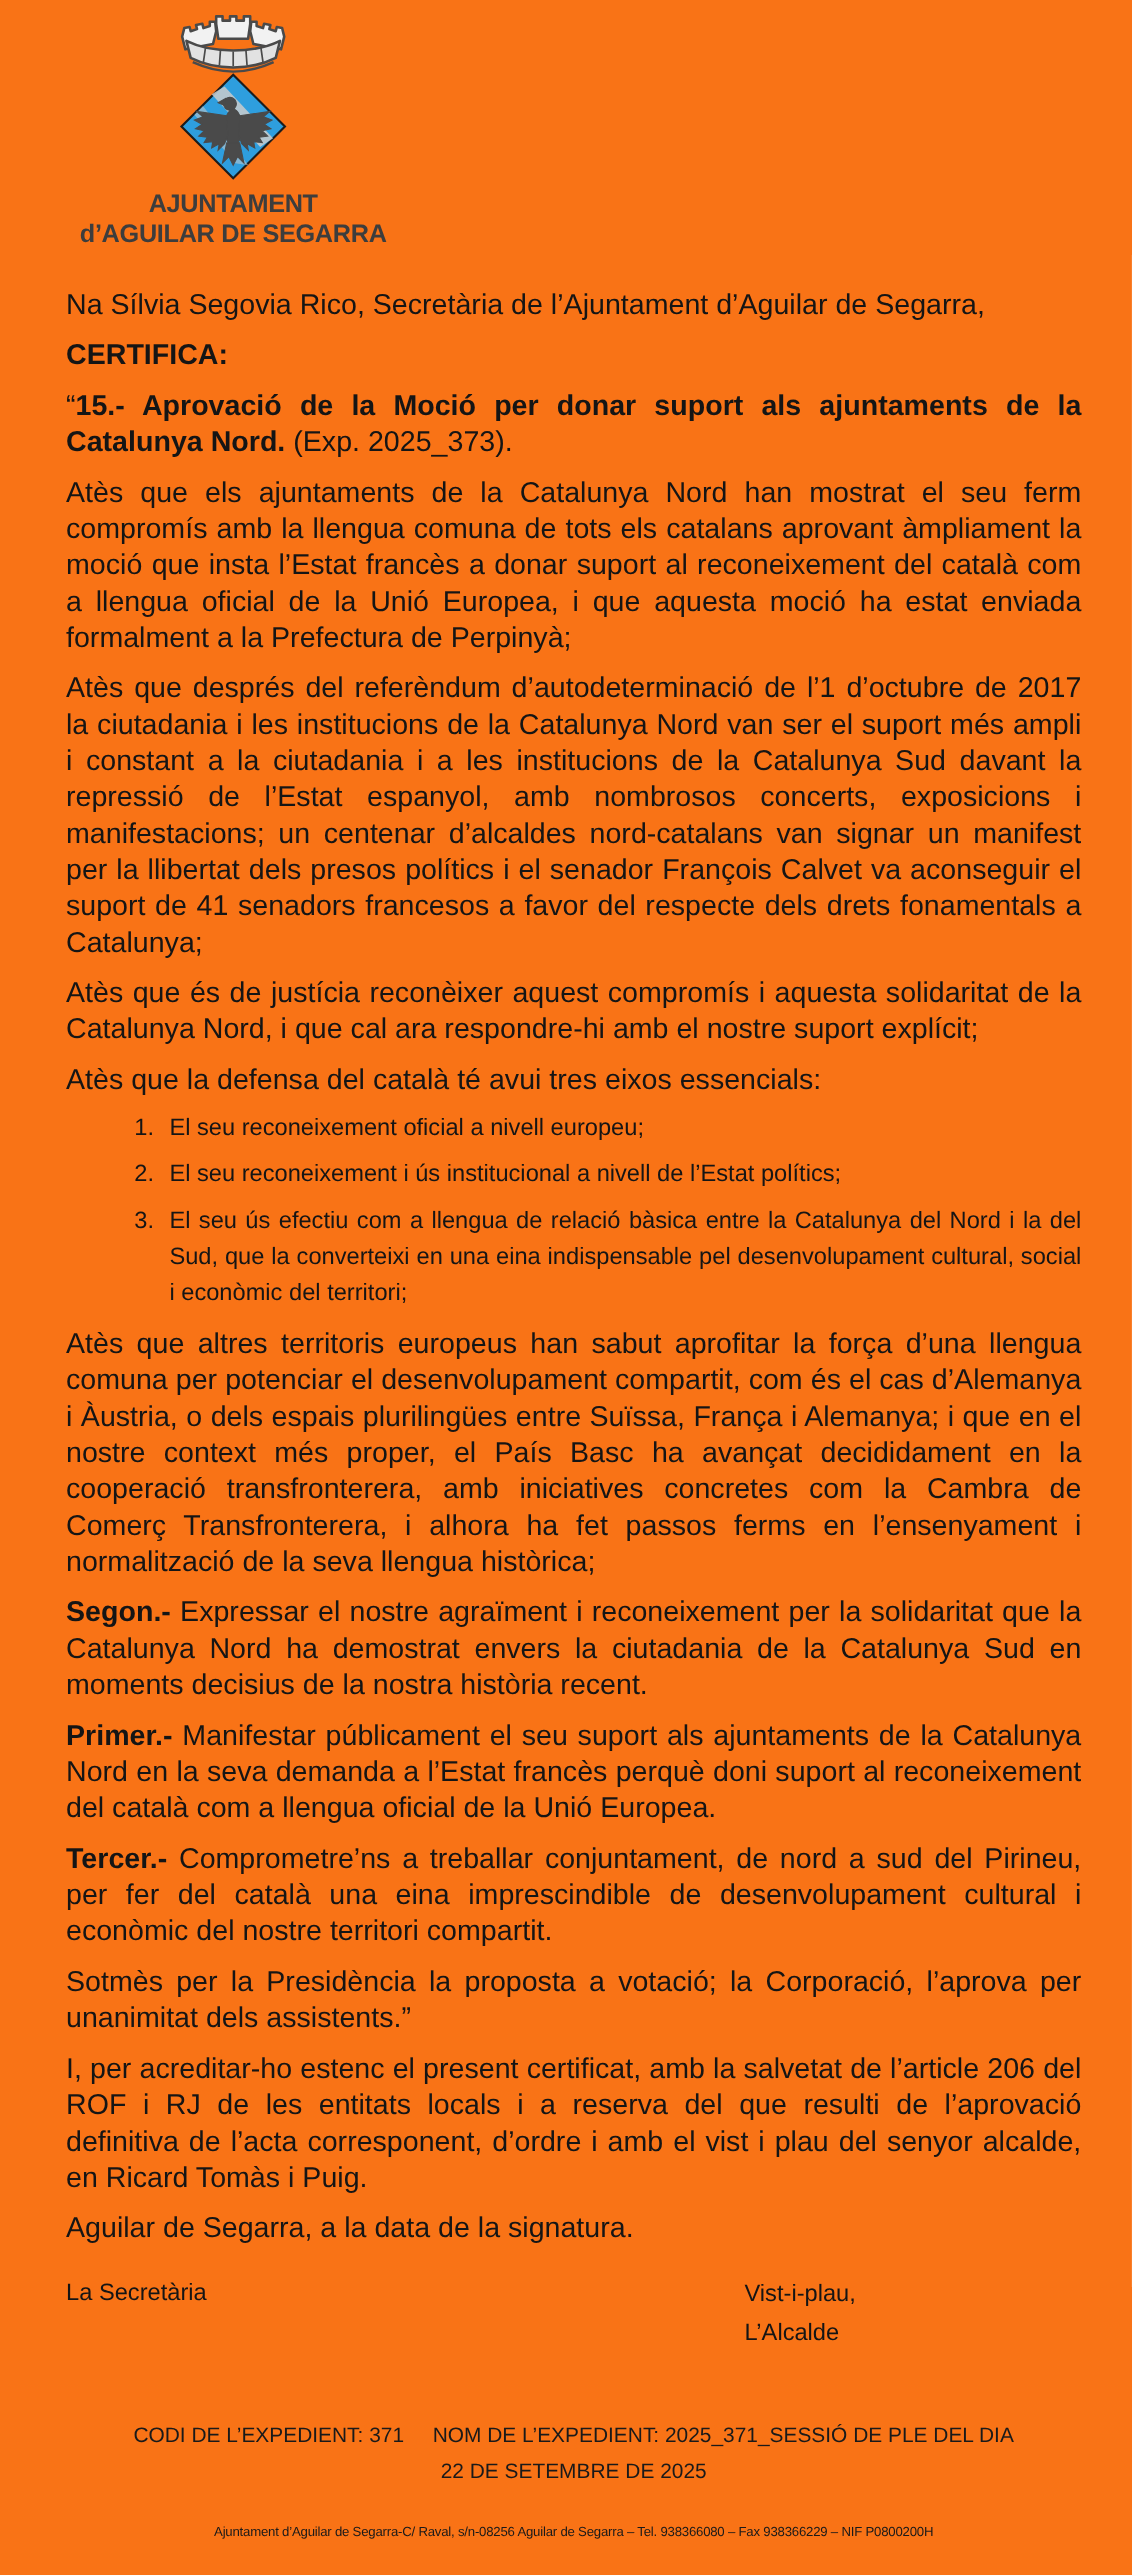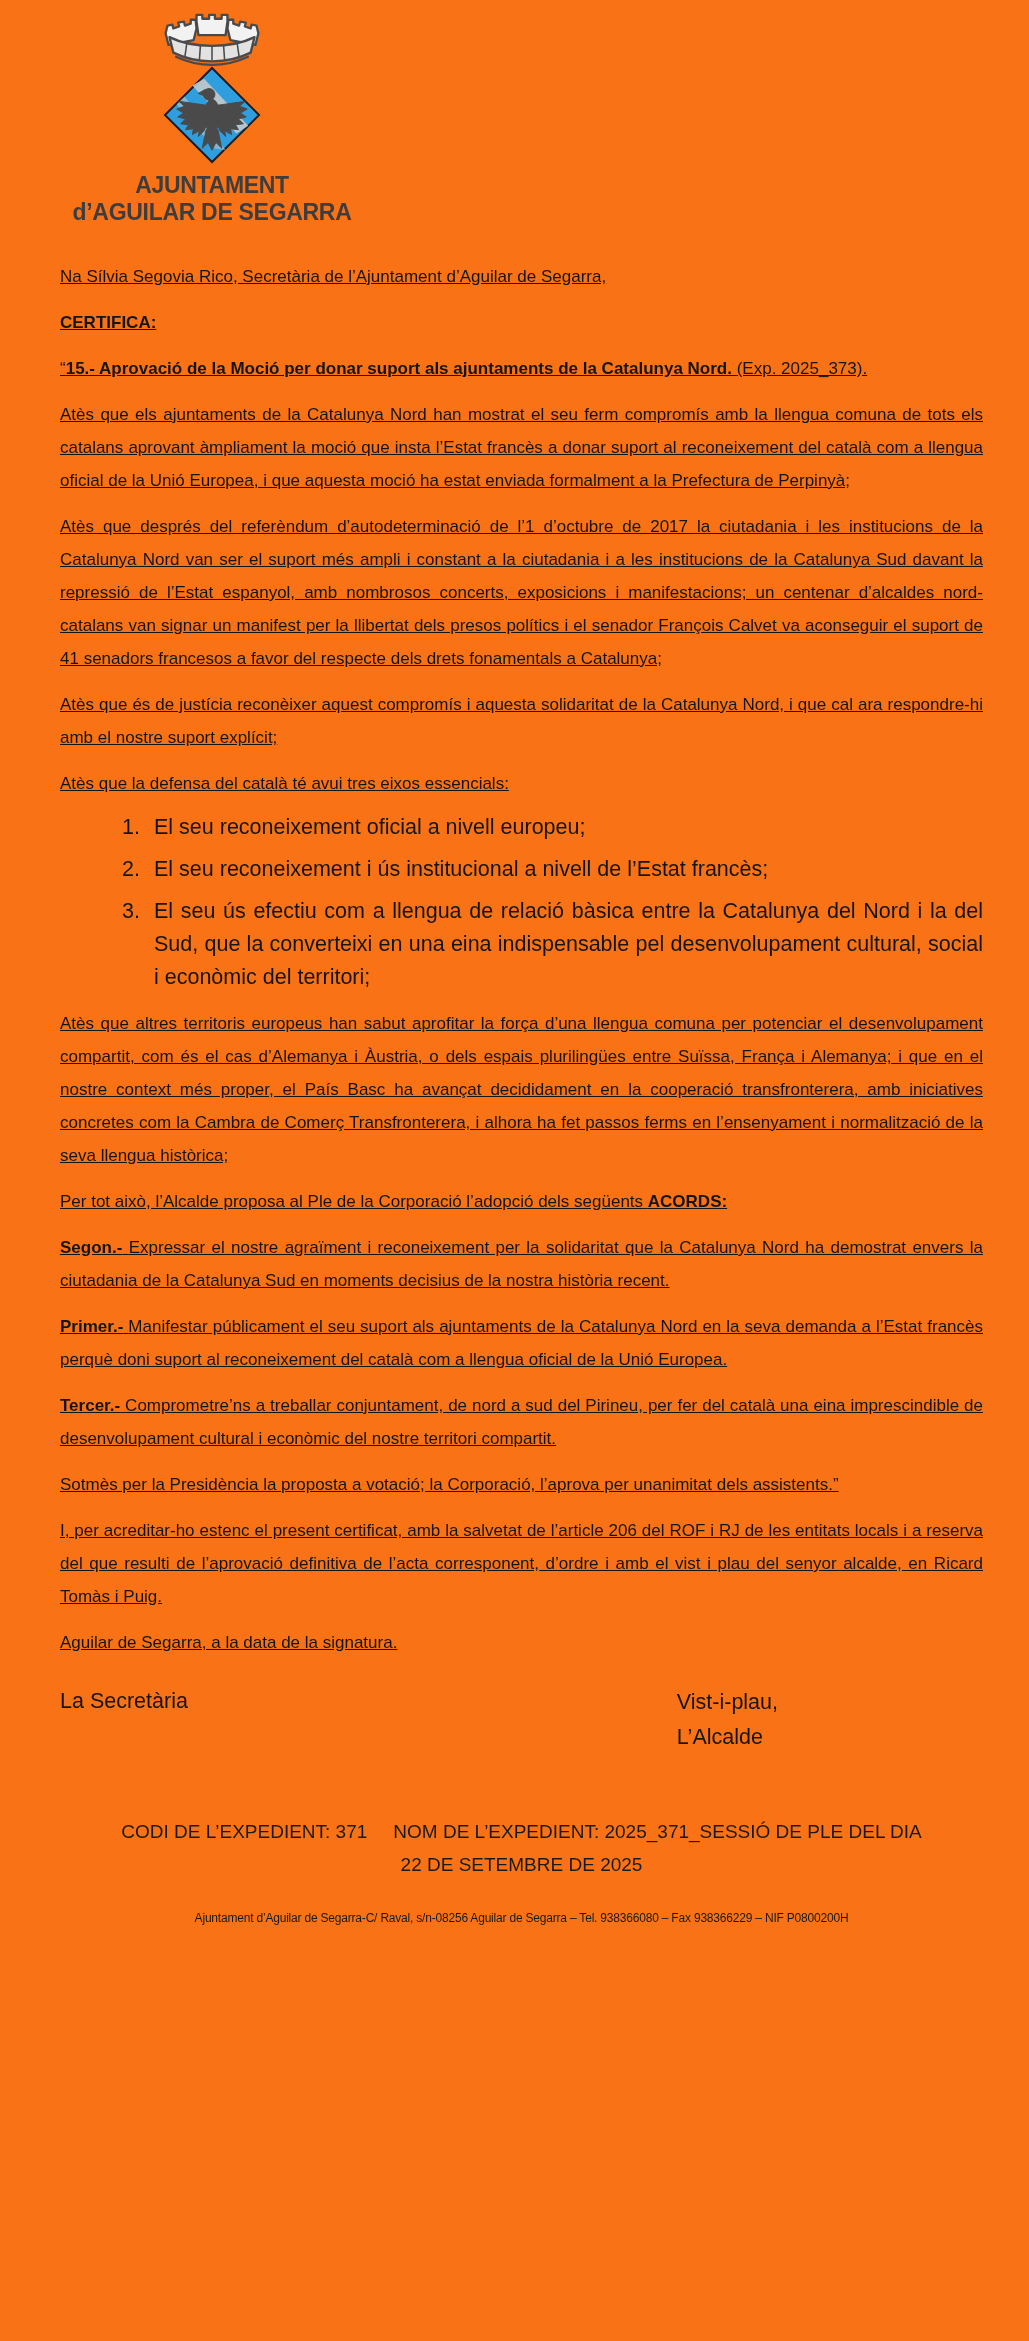--- a/index.html
+++ b/index.html
@@ -26,24 +26,23 @@
   .org-name {
     font-weight: bold;
     color: #3d3d3d;
     font-size: 23px;
     line-height: 27px;
     letter-spacing: -0.3px;
   }
   
   .content p {
     margin: 0 0 13px 0;
-    font-size: 17px;
+    font-size: 26px;
     line-height: 33px;
     text-align: justify;
-    text-decoration: underline;
   }
   .content p.short { text-align: left; }
   .bold { font-weight: bold; }
   ol.axes {
     margin: -2px 0 13px 0;
     padding-left: 86px;
   }
   ol.axes li {
     font-size: 21.5px;
     line-height: 33px;
@@ -125,27 +124,26 @@
 
     <p><span>“</span><b>15.- Aprovació de la Moció per donar suport als ajuntaments de la Catalunya Nord.</b> <span>(Exp. 2025_373).</span></p>
 
     <p>Atès que els ajuntaments de la Catalunya Nord han mostrat el seu ferm compromís amb la llengua comuna de tots els catalans aprovant àmpliament la moció que insta l’Estat francès a donar suport al reconeixement del català com a llengua oficial de la Unió Europea, i que aquesta moció ha estat enviada formalment a la Prefectura de Perpinyà;</p>
     <p>Atès que després del referèndum d’autodeterminació de l’1 d’octubre de 2017 la ciutadania i les institucions de la Catalunya Nord van ser el suport més ampli i constant a la ciutadania i a les institucions de la Catalunya Sud davant la repressió de l’Estat espanyol, amb nombrosos concerts, exposicions i manifestacions; un centenar d’alcaldes nord-catalans van signar un manifest per la llibertat dels presos polítics i el senador François Calvet va aconseguir el suport de 41 senadors francesos a favor del respecte dels drets fonamentals a Catalunya;</p>
     <p>Atès que és de justícia reconèixer aquest compromís i aquesta solidaritat de la Catalunya Nord, i que cal ara respondre-hi amb el nostre suport explícit;</p>
     <p class="short">Atès que la defensa del català té avui tres eixos essencials:</p>
 
     <ol class="axes">
       <li>El seu reconeixement oficial a nivell europeu;</li>
-      <li>El seu reconeixement i ús institucional a nivell de l’Estat francès;</li>
+      <li>El seu reconeixement i ús institucional a nivell de l’Estat polítics;</li>
       <li>El seu ús efectiu com a llengua de relació bàsica entre la Catalunya del Nord i la del Sud, que la converteixi en una eina indispensable pel desenvolupament cultural, social i econòmic del territori;</li>
     </ol>
 
     <p>Atès que altres territoris europeus han sabut aprofitar la força d’una llengua comuna per potenciar el desenvolupament compartit, com és el cas d’Alemanya i Àustria, o dels espais plurilingües entre Suïssa, França i Alemanya; i que en el nostre context més proper, el País Basc ha avançat decididament en la cooperació transfronterera, amb iniciatives concretes com la Cambra de Comerç Transfronterera, i alhora ha fet passos ferms en l’ensenyament i normalització de la seva llengua històrica;</p>
 
-    <p><span>Per tot això, l’Alcalde proposa al Ple de la Corporació l’adopció dels següents</span> <b>ACORDS:</b></p>
 
     <p><b>Segon.-</b> <span>Expressar el nostre agraïment i reconeixement per la solidaritat que la Catalunya Nord ha demostrat envers la ciutadania de la Catalunya Sud en moments decisius de la nostra història recent.</span></p>
     <p><b>Primer.-</b> <span>Manifestar públicament el seu suport als ajuntaments de la Catalunya Nord en la seva demanda a l’Estat francès perquè doni suport al reconeixement del català com a llengua oficial de la Unió Europea.</span></p>
     <p><b>Tercer.-</b> <span>Comprometre’ns a treballar conjuntament, de nord a sud del Pirineu, per fer del català una eina imprescindible de desenvolupament cultural i econòmic del nostre territori compartit.</span></p>
 
     <p>Sotmès per la Presidència la proposta a votació; la Corporació, l’aprova per unanimitat dels assistents.”</p>
     <p>I, per acreditar-ho estenc el present certificat, amb la salvetat de l’article 206 del ROF i RJ de les entitats locals i a reserva del que resulti de l’aprovació definitiva de l’acta corresponent, d’ordre i amb el vist i plau del senyor alcalde, en Ricard Tomàs i Puig.</p>
     <p class="short">Aguilar de Segarra, a la data de la signatura.</p>
 
     <div class="signatures">

